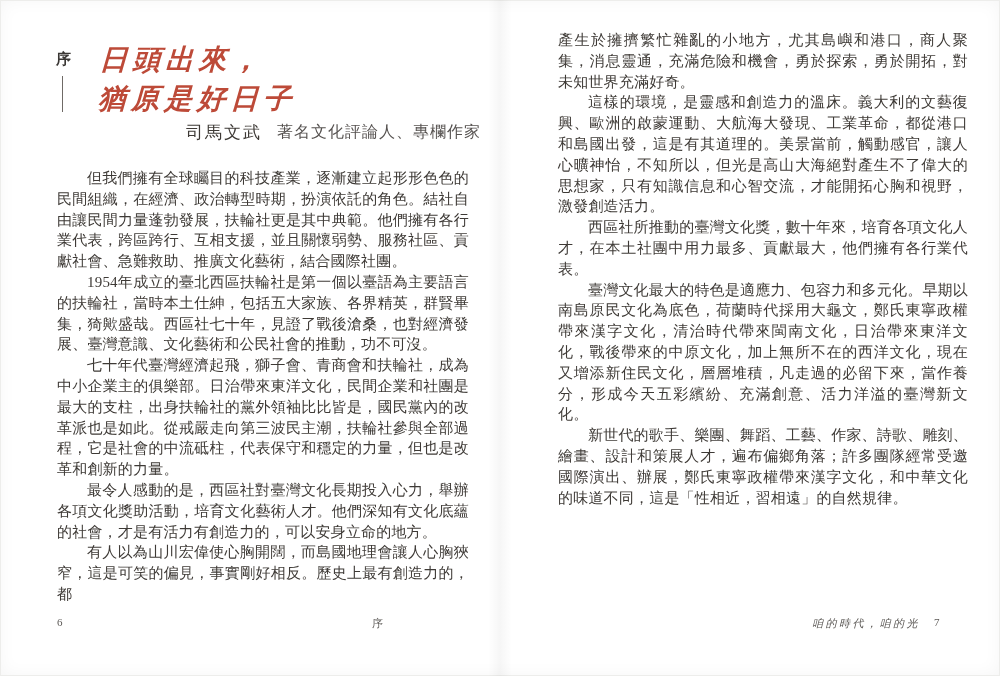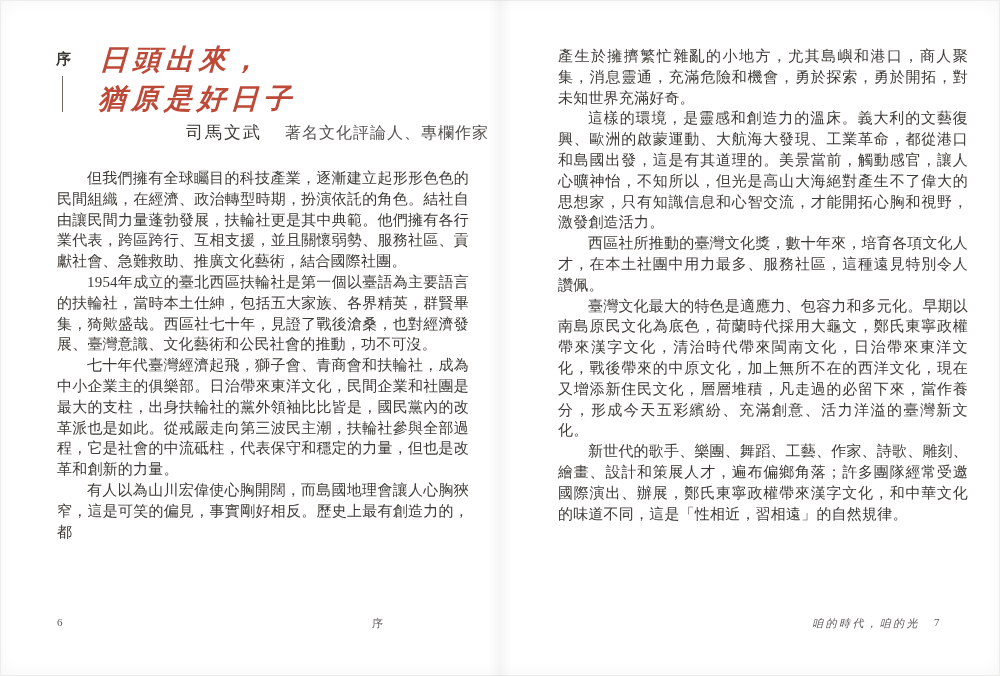--- a/index.html
+++ b/index.html
@@ -52,39 +52,39 @@
     line-height: 39px;
     letter-spacing: 5px;
     font-style: italic;           
     transform: skewX(-2deg);
   }
 
   .author-row {
     position: absolute;
     left: 186px; top: 121px;
     display: flex;
-    align-items: flex-end;
-    gap: 23px;
+    align-items: center;
+    gap: 15px;
     white-space: nowrap;
   }
   .author-name { font-size: 17px; color: #3e3a36; letter-spacing: 2px; }
   .author-note { font-size: 16px; color: #565250; letter-spacing: 1px; }
 
   
   .body-text {
     position: absolute;
     font-size: 15px;
     line-height: 20.8px;
     color: #3e3a36;
     text-align: justify;
     text-align-last: left;
     letter-spacing: 0.2px;
   }
   .body-left  { left: 57px;  top: 168px; width: 412px; }
-  .body-right { left: 558px; top: 46px;  width: 410px; }
+  .body-right { left: 558px; top: 30px;  width: 410px; }
   .body-text p { text-indent: 2em; }
   .body-text p.cont { text-indent: 0; }
 
   
   .footer-item {
     position: absolute;
     top: 616px;
     font-size: 11px;
     color: #5d5a57;
     letter-spacing: 1px;
@@ -112,33 +112,34 @@
 
     <div class="author-row">
       <span class="author-name">司馬文武</span>
       <span class="author-note">著名文化評論人、專欄作家</span>
     </div>
 
     <div class="body-text body-left">
       <p>但我們擁有全球矚目的科技產業，逐漸建立起形形色色的民間組織，在經濟、政治轉型時期，扮演依託的角色。結社自由讓民間力量蓬勃發展，扶輪社更是其中典範。他們擁有各行業代表，跨區跨行、互相支援，並且關懷弱勢、服務社區、貢獻社會、急難救助、推廣文化藝術，結合國際社團。</p>
       <p>1954年成立的臺北西區扶輪社是第一個以臺語為主要語言的扶輪社，當時本土仕紳，包括五大家族、各界精英，群賢畢集，猗歟盛哉。西區社七十年，見證了戰後滄桑，也對經濟發展、臺灣意識、文化藝術和公民社會的推動，功不可沒。</p>
       <p>七十年代臺灣經濟起飛，獅子會、青商會和扶輪社，成為中小企業主的俱樂部。日治帶來東洋文化，民間企業和社團是最大的支柱，出身扶輪社的黨外領袖比比皆是，國民黨內的改革派也是如此。從戒嚴走向第三波民主潮，扶輪社參與全部過程，它是社會的中流砥柱，代表保守和穩定的力量，但也是改革和創新的力量。</p>
+      <p>最令人感動的是，西區社對臺灣文化長期投入心力，舉辦各項文化獎助活動，培育文化藝術人才。他們深知有文化底蘊的社會，才是有活力有創造力的，可以安身立命的地方。</p>
       <p>有人以為山川宏偉使心胸開闊，而島國地理會讓人心胸狹窄，這是可笑的偏見，事實剛好相反。歷史上最有創造力的，都</p>
     </div>
 
     <div class="footer-item page-num-left">6</div>
     <div class="footer-item run-head-left">序</div>
   </div>
 
   <div class="page page-right"></div>
 
   <div class="body-text body-right">
     <p class="cont">產生於擁擠繁忙雜亂的小地方，尤其島嶼和港口，商人聚集，消息靈通，充滿危險和機會，勇於探索，勇於開拓，對未知世界充滿好奇。</p>
     <p>這樣的環境，是靈感和創造力的溫床。義大利的文藝復興、歐洲的啟蒙運動、大航海大發現、工業革命，都從港口和島國出發，這是有其道理的。美景當前，觸動感官，讓人心曠神怡，不知所以，但光是高山大海絕對產生不了偉大的思想家，只有知識信息和心智交流，才能開拓心胸和視野，激發創造活力。</p>
-    <p>西區社所推動的臺灣文化獎，數十年來，培育各項文化人才，在本土社團中用力最多、服務社區，這種遠見特別令人讚佩。</p>
+    <p>西區社所推動的臺灣文化獎，數十年來，培育各項文化人才，在本土社團中用力最多、貢獻最大，他們擁有各行業代表。</p>
     <p>臺灣文化最大的特色是適應力、包容力和多元化。早期以南島原民文化為底色，荷蘭時代採用大龜文，鄭氏東寧政權帶來漢字文化，清治時代帶來閩南文化，日治帶來東洋文化，戰後帶來的中原文化，加上無所不在的西洋文化，現在又增添新住民文化，層層堆積，凡走過的必留下來，當作養分，形成今天五彩繽紛、充滿創意、活力洋溢的臺灣新文化。</p>
     <p>新世代的歌手、樂團、舞蹈、工藝、作家、詩歌、雕刻、繪畫、設計和策展人才，遍布偏鄉角落；許多團隊經常受邀國際演出、辦展，鄭氏東寧政權帶來漢字文化，和中華文化的味道不同，這是「性相近，習相遠」的自然規律。</p>
   </div>
 
   <div class="footer-item run-head-right">咱的時代，咱的光</div>
   <div class="footer-item page-num-right">7</div>
 
   <div class="gutter"></div>
 </div>
 

